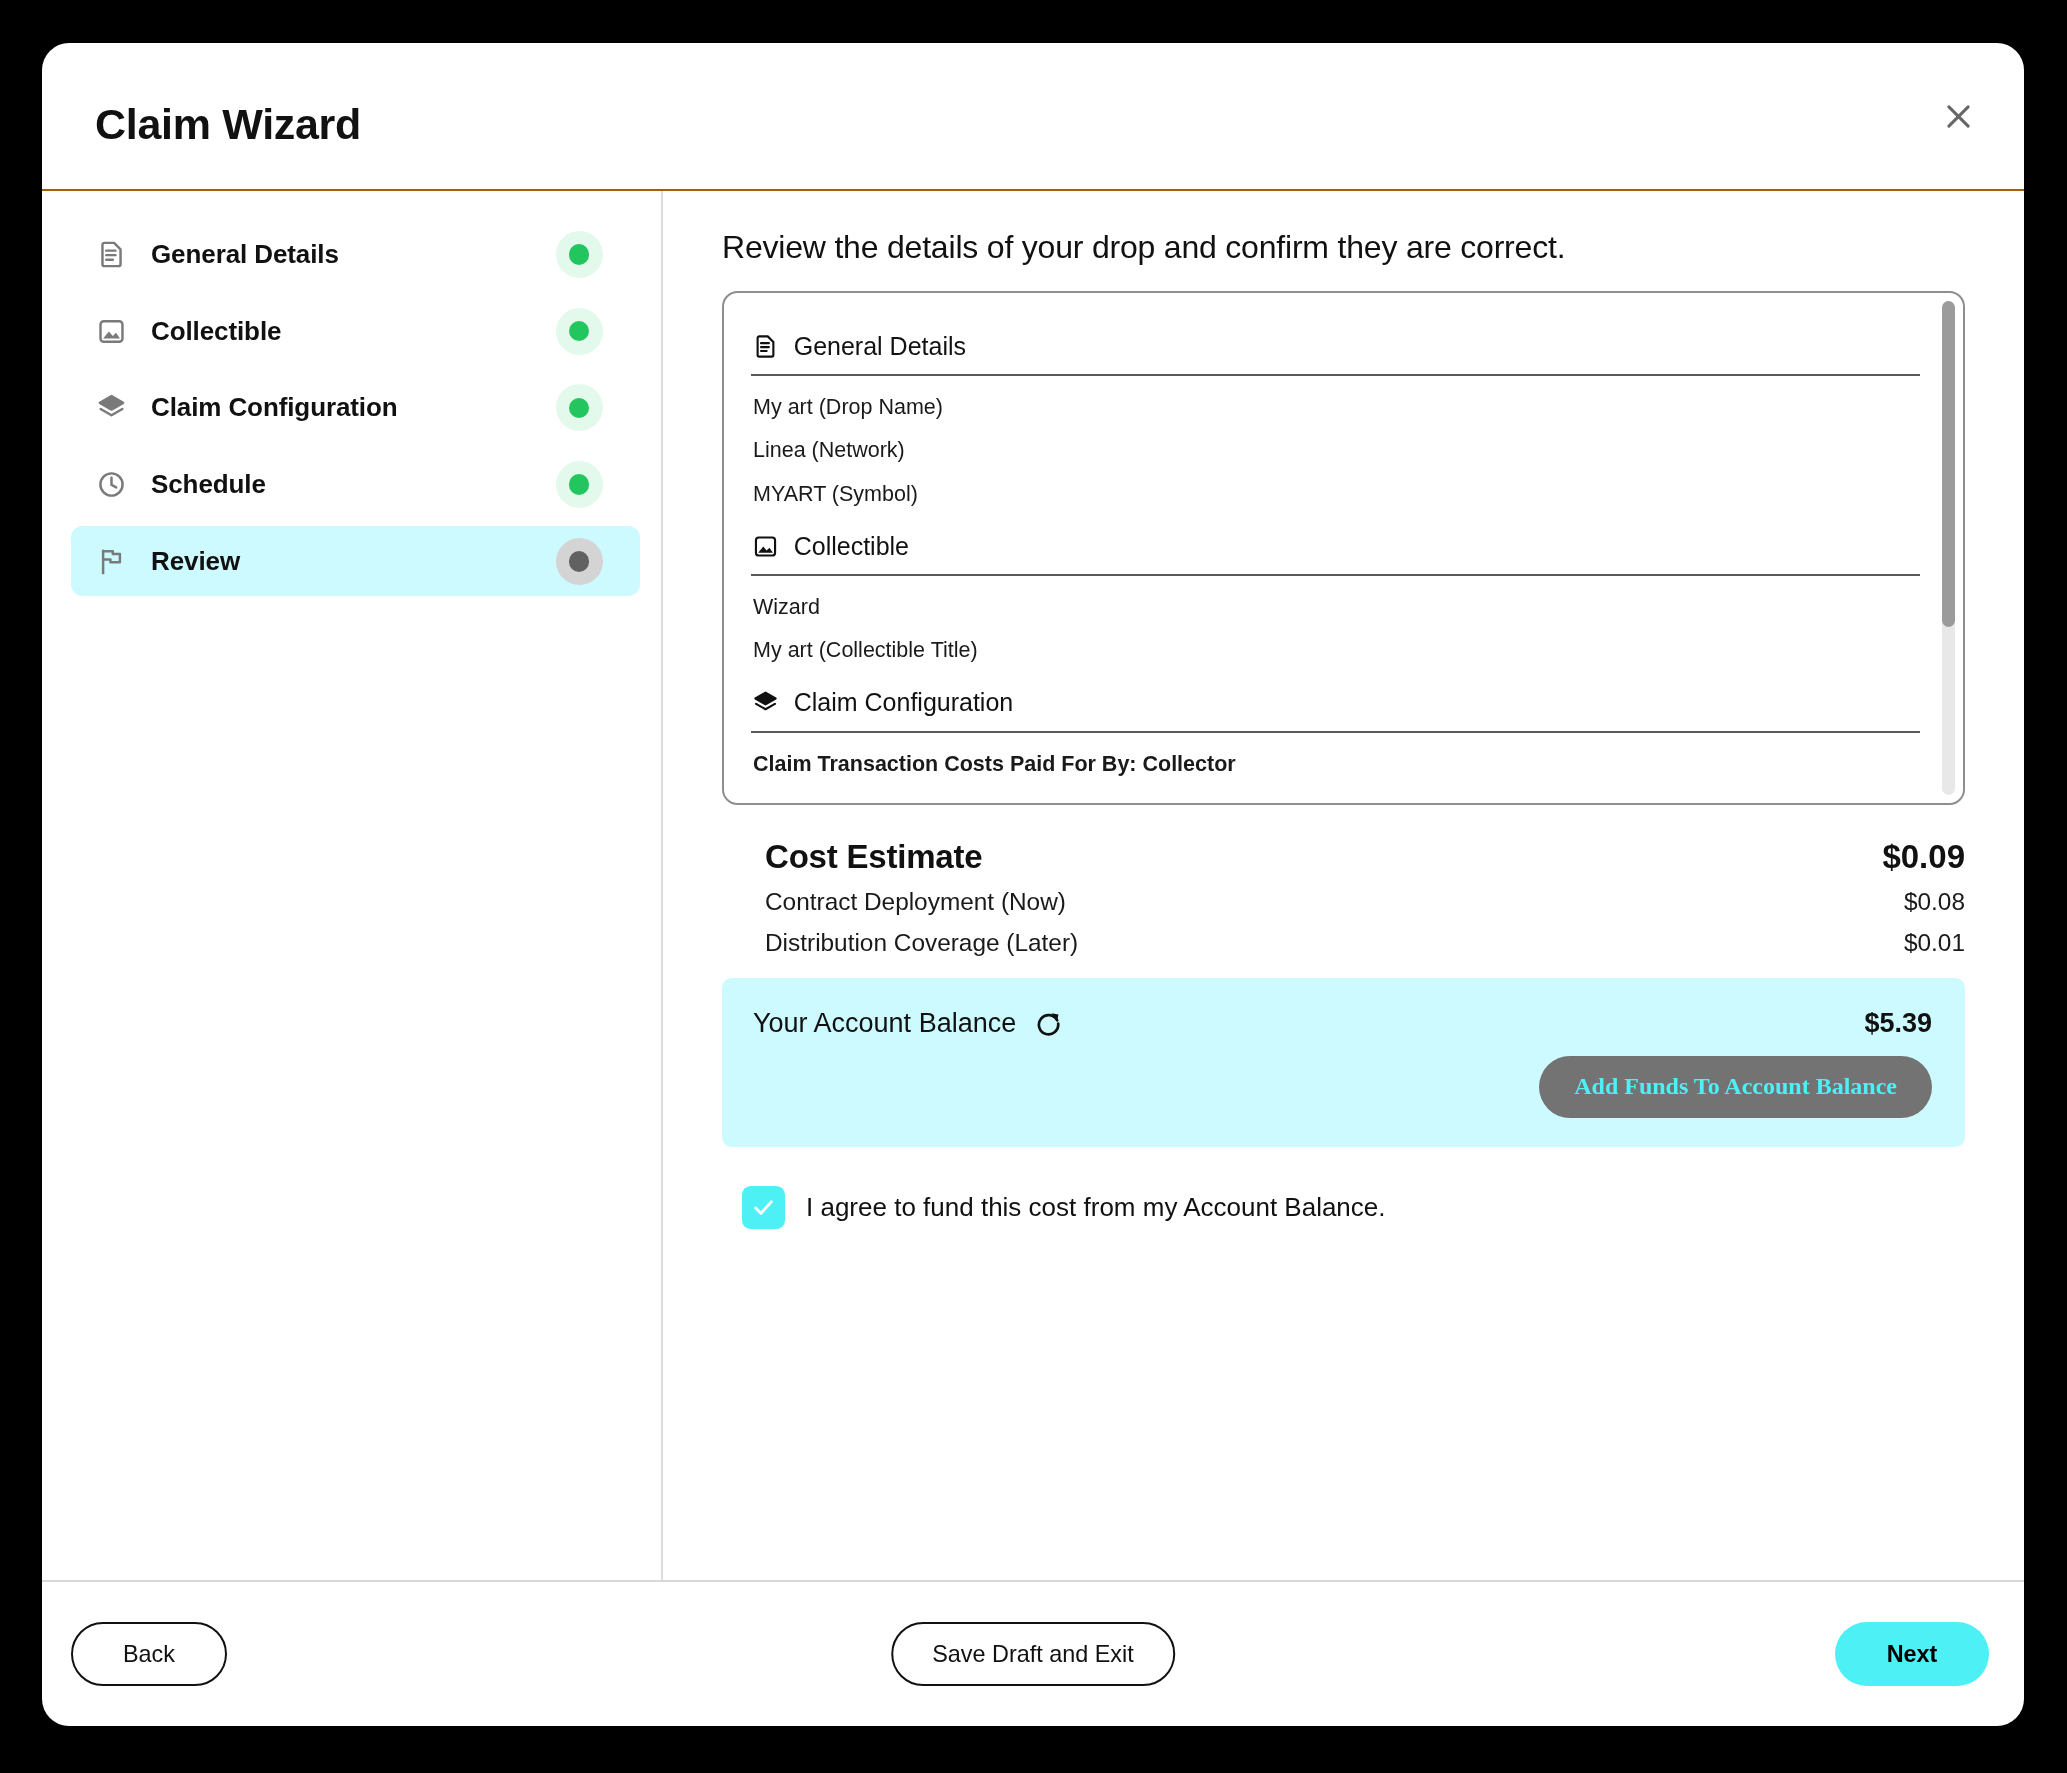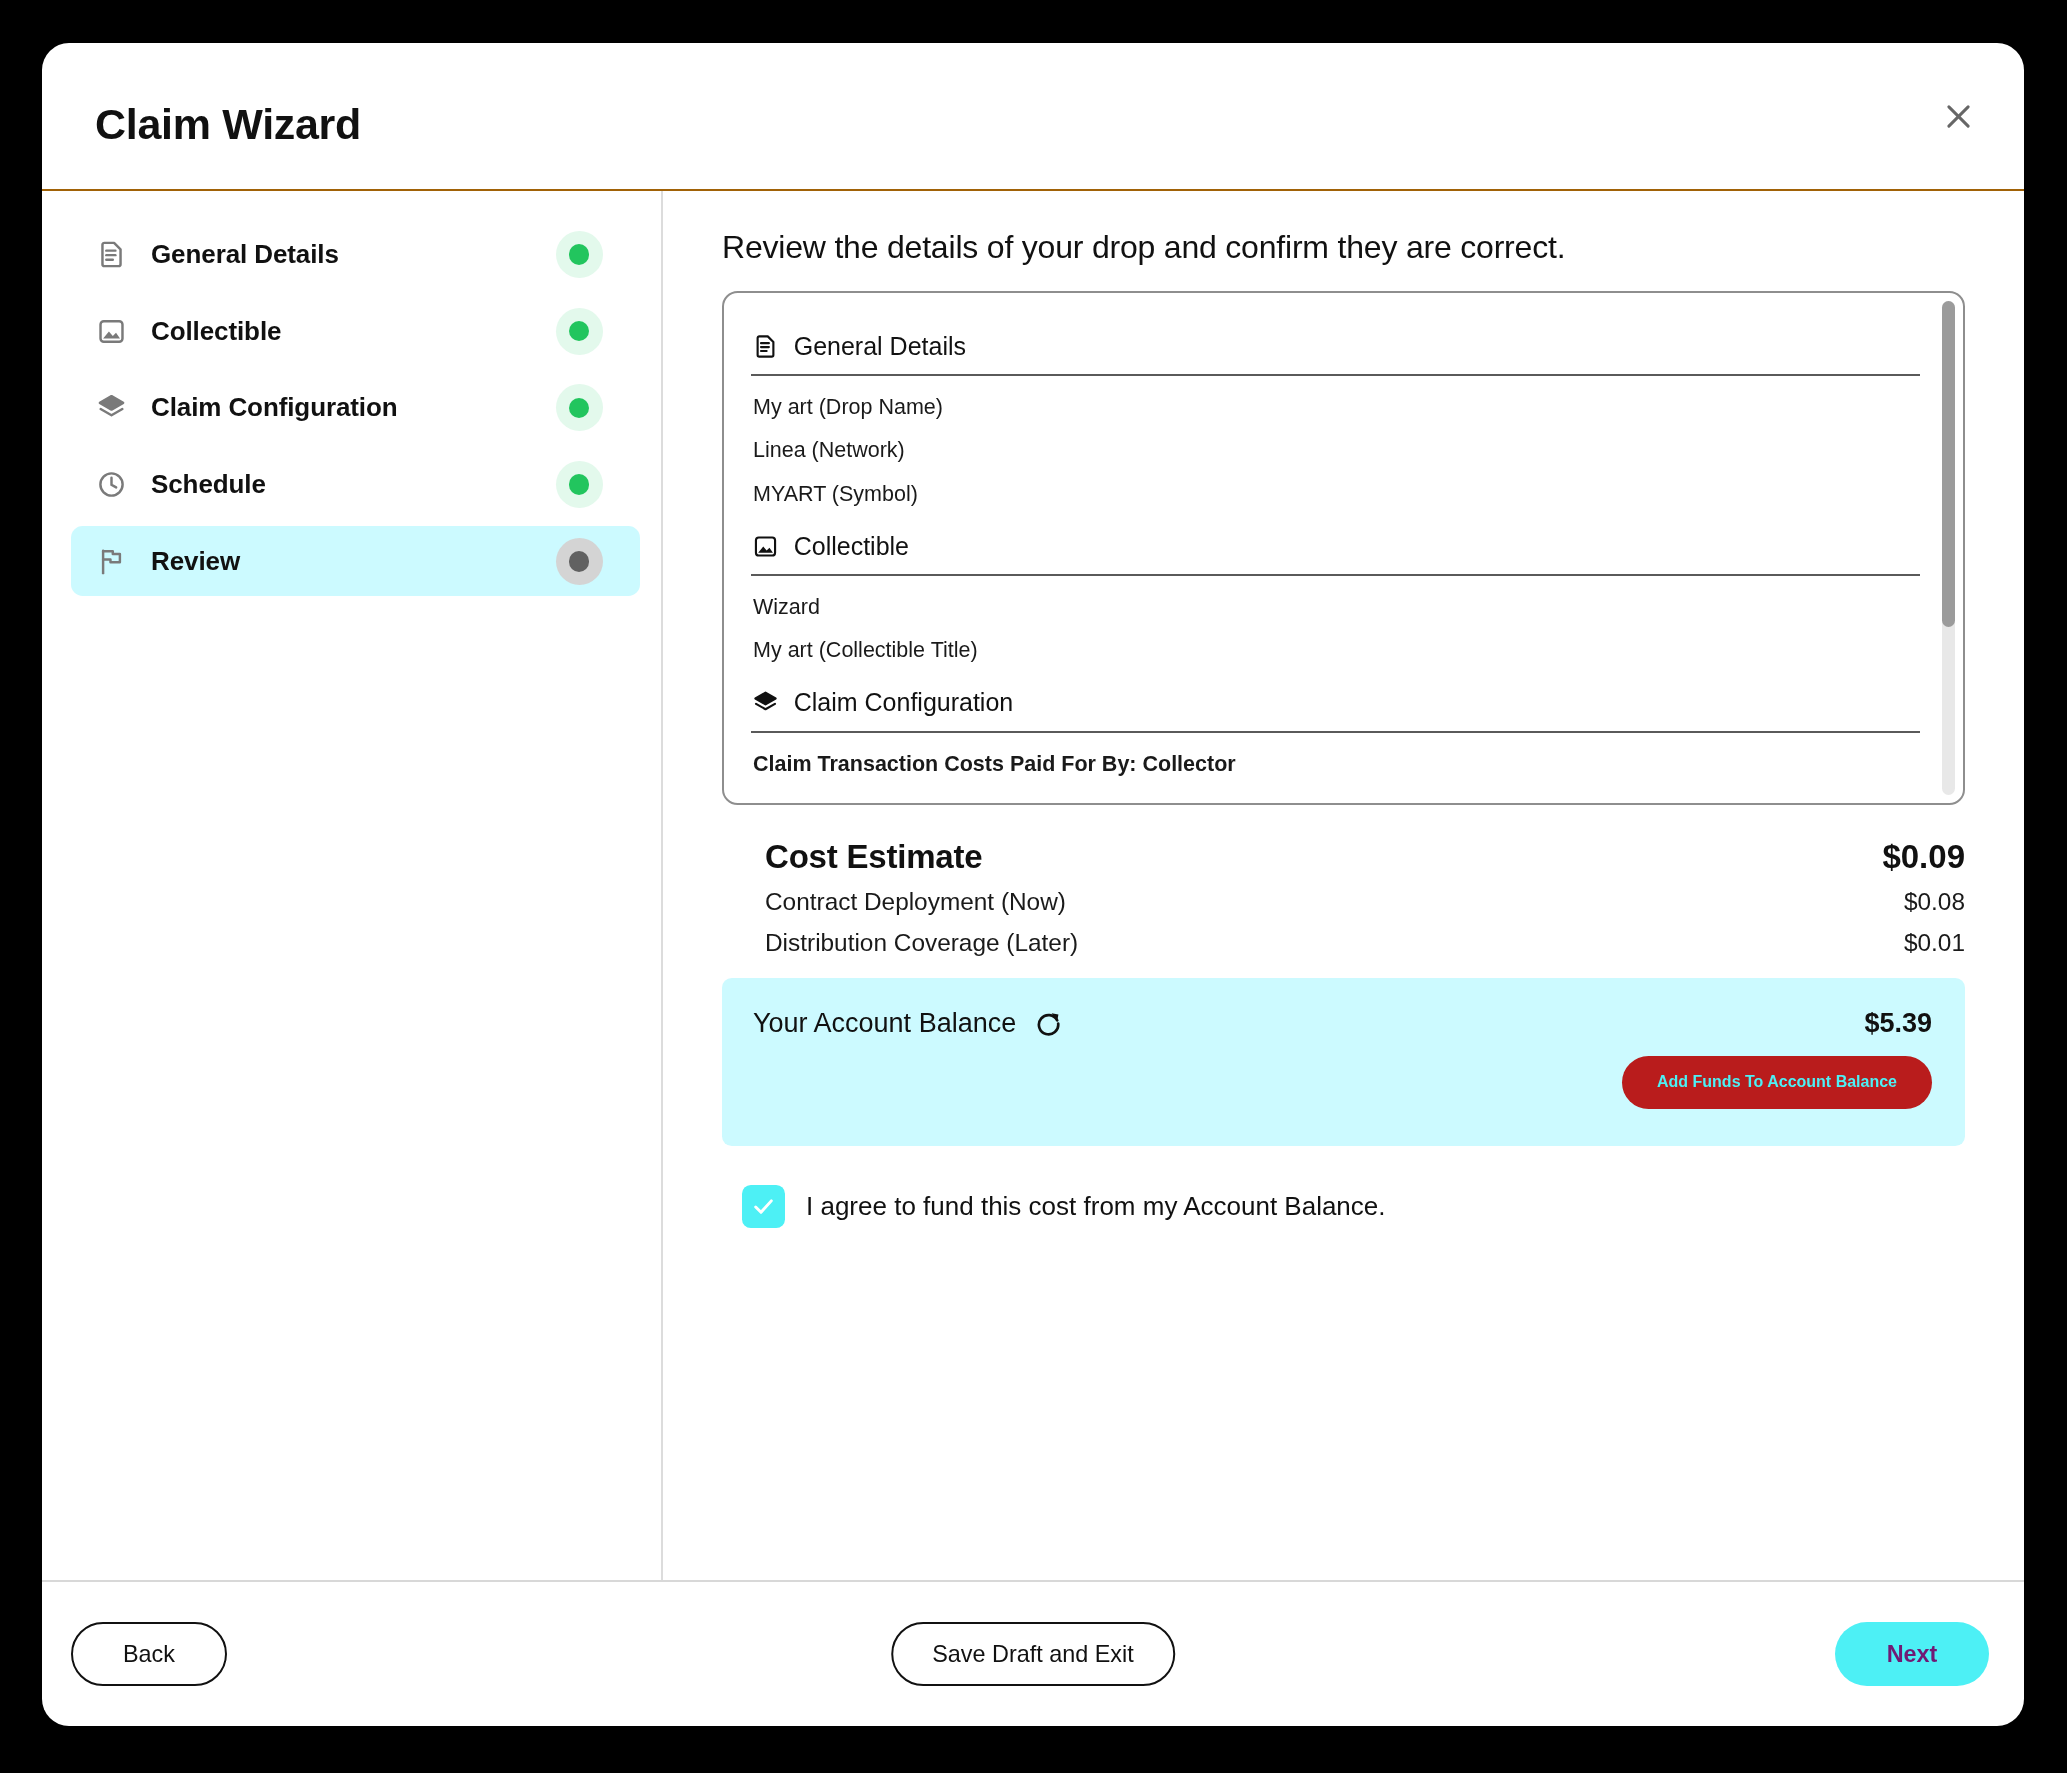--- a/index.html
+++ b/index.html
@@ -249,29 +249,29 @@
     font-size: 27px;
     font-weight: 700;
     color: #111111;
   }
   .balance-btn-row {
     display: flex;
     justify-content: flex-end;
     margin-top: 15.6px;
   }
   .add-funds-btn {
-    background: #b91c1c;
+    background: #737373;
     color: #4df0f5;
     border: none;
     border-radius: 974px;
-    font-size: 16px;
+    font-size: 24px;
     font-weight: 700;
     padding: 17.6px 35px;
     cursor: pointer;
-    font-family: Liberation Sans, sans-serif;
+    font-family: Liberation Serif, serif;
   }
 
   
   .agree-row {
     display: flex;
     align-items: center;
     gap: 21.5px;
     margin-top: 39px;
     padding-left: 19.5px;
   }
@@ -310,21 +310,21 @@
     padding: 0 39px;
     height: 64px;
     display: flex; align-items: center; justify-content: center;
   }
   .btn-back { position: absolute; left: 29px; min-width: 156px; }
   .btn-save { position: absolute; left: 50%; transform: translateX(-50%); min-width: 234px; }
   .btn-next {
     position: absolute; right: 35px;
     background: #4df0f5;
     border: none;
-    color: #701a75;
+    color: #000000;
     font-weight: 700;
     min-width: 154px;
   }
 </style>
 </head>
 <body>
 
 <div class="dialog">
 
   <div class="dialog-header">

